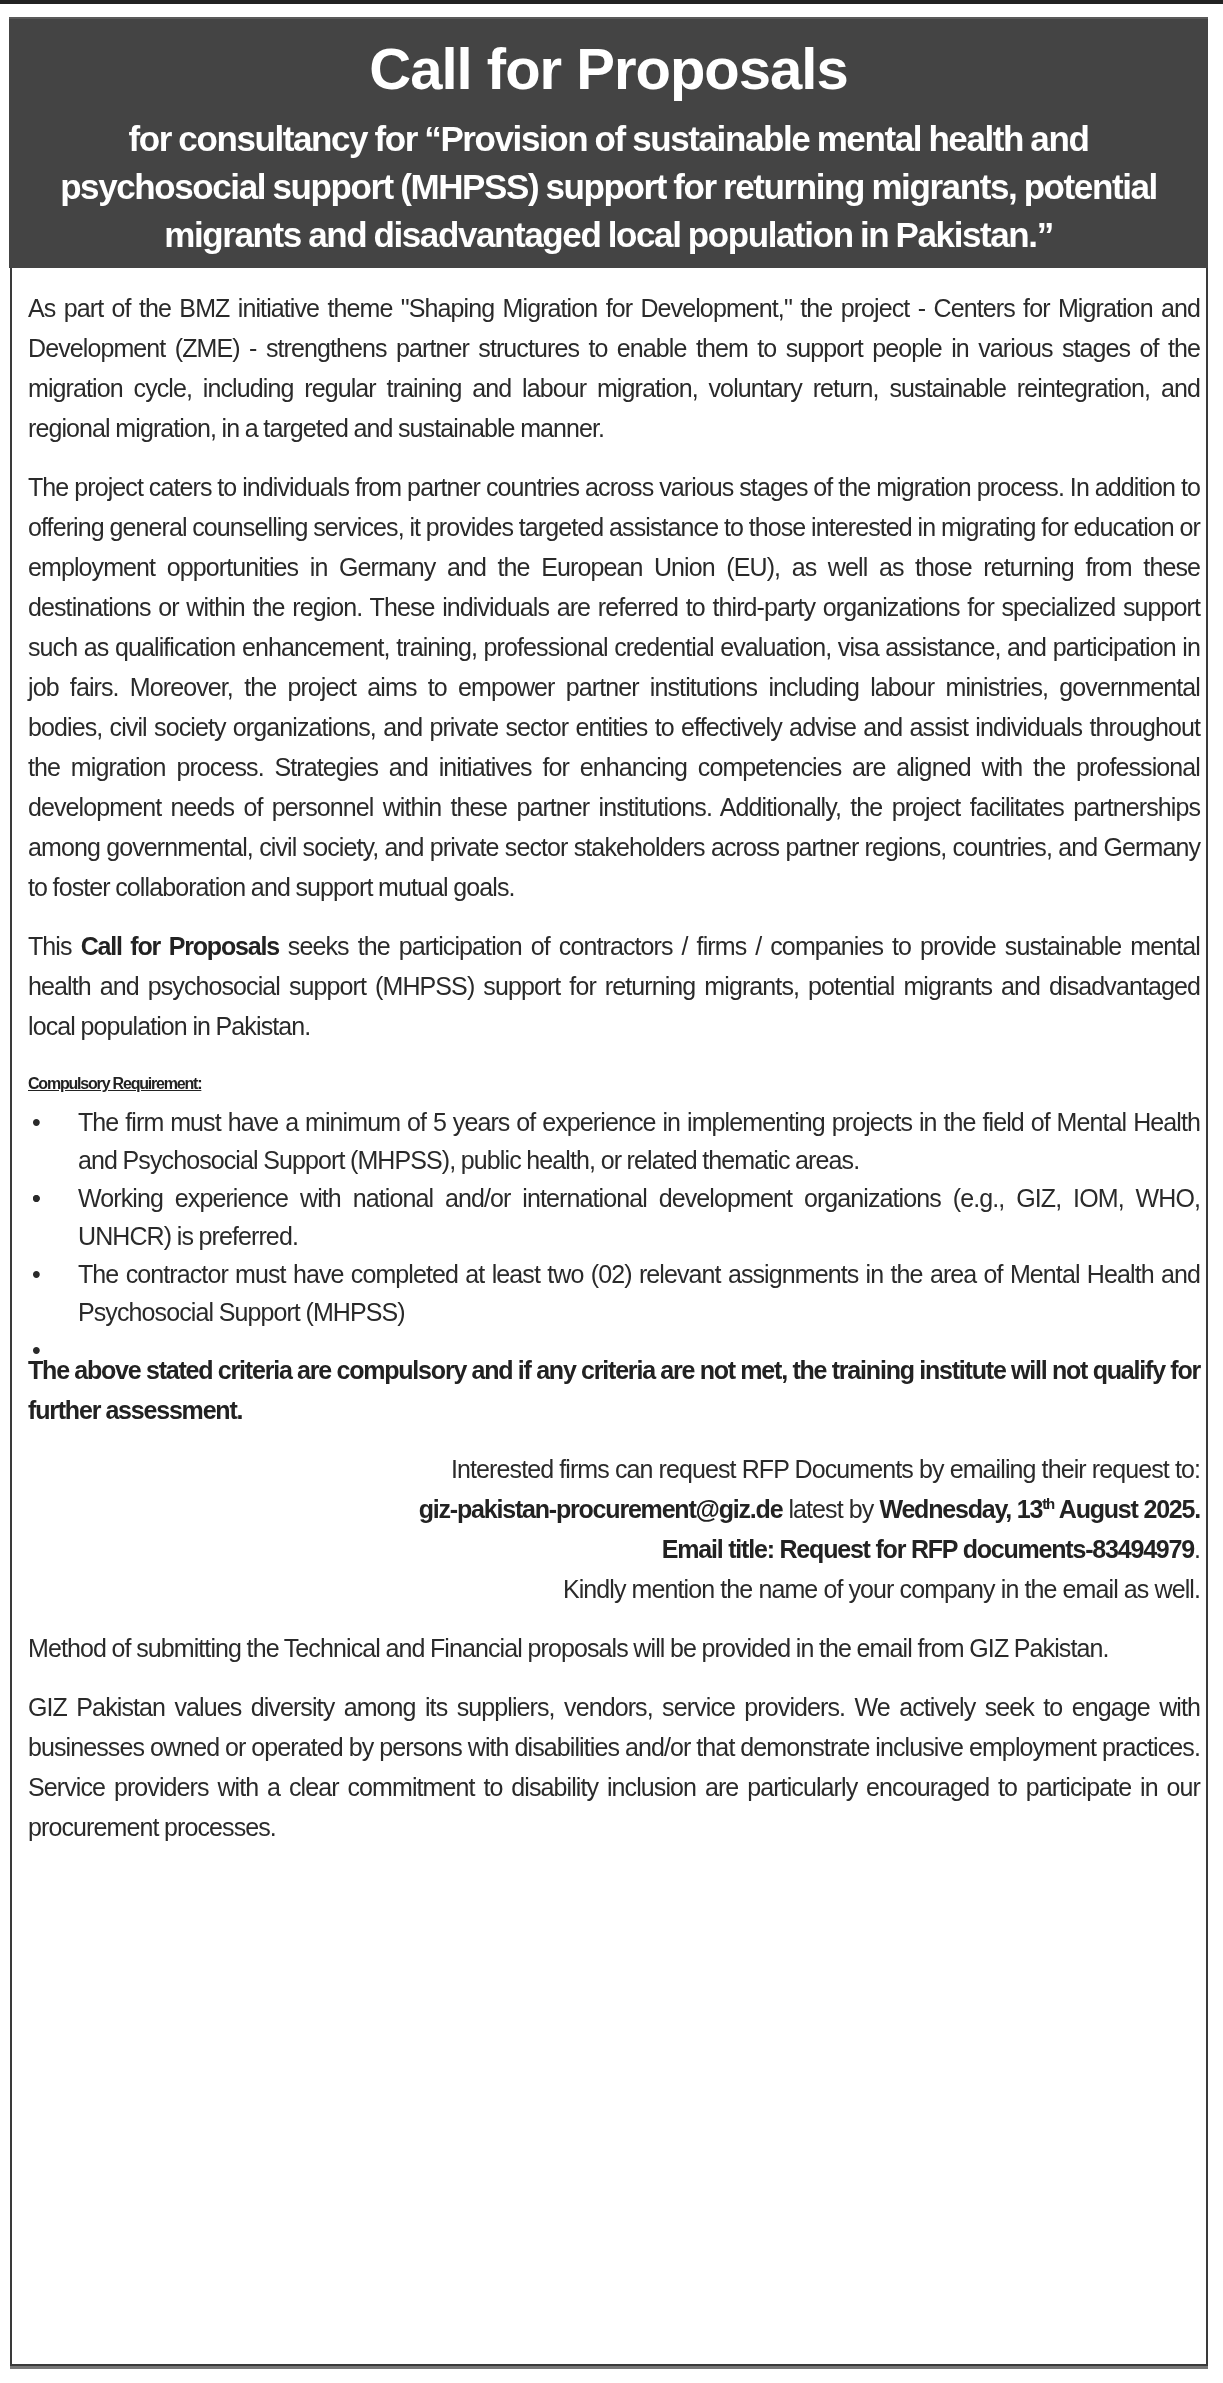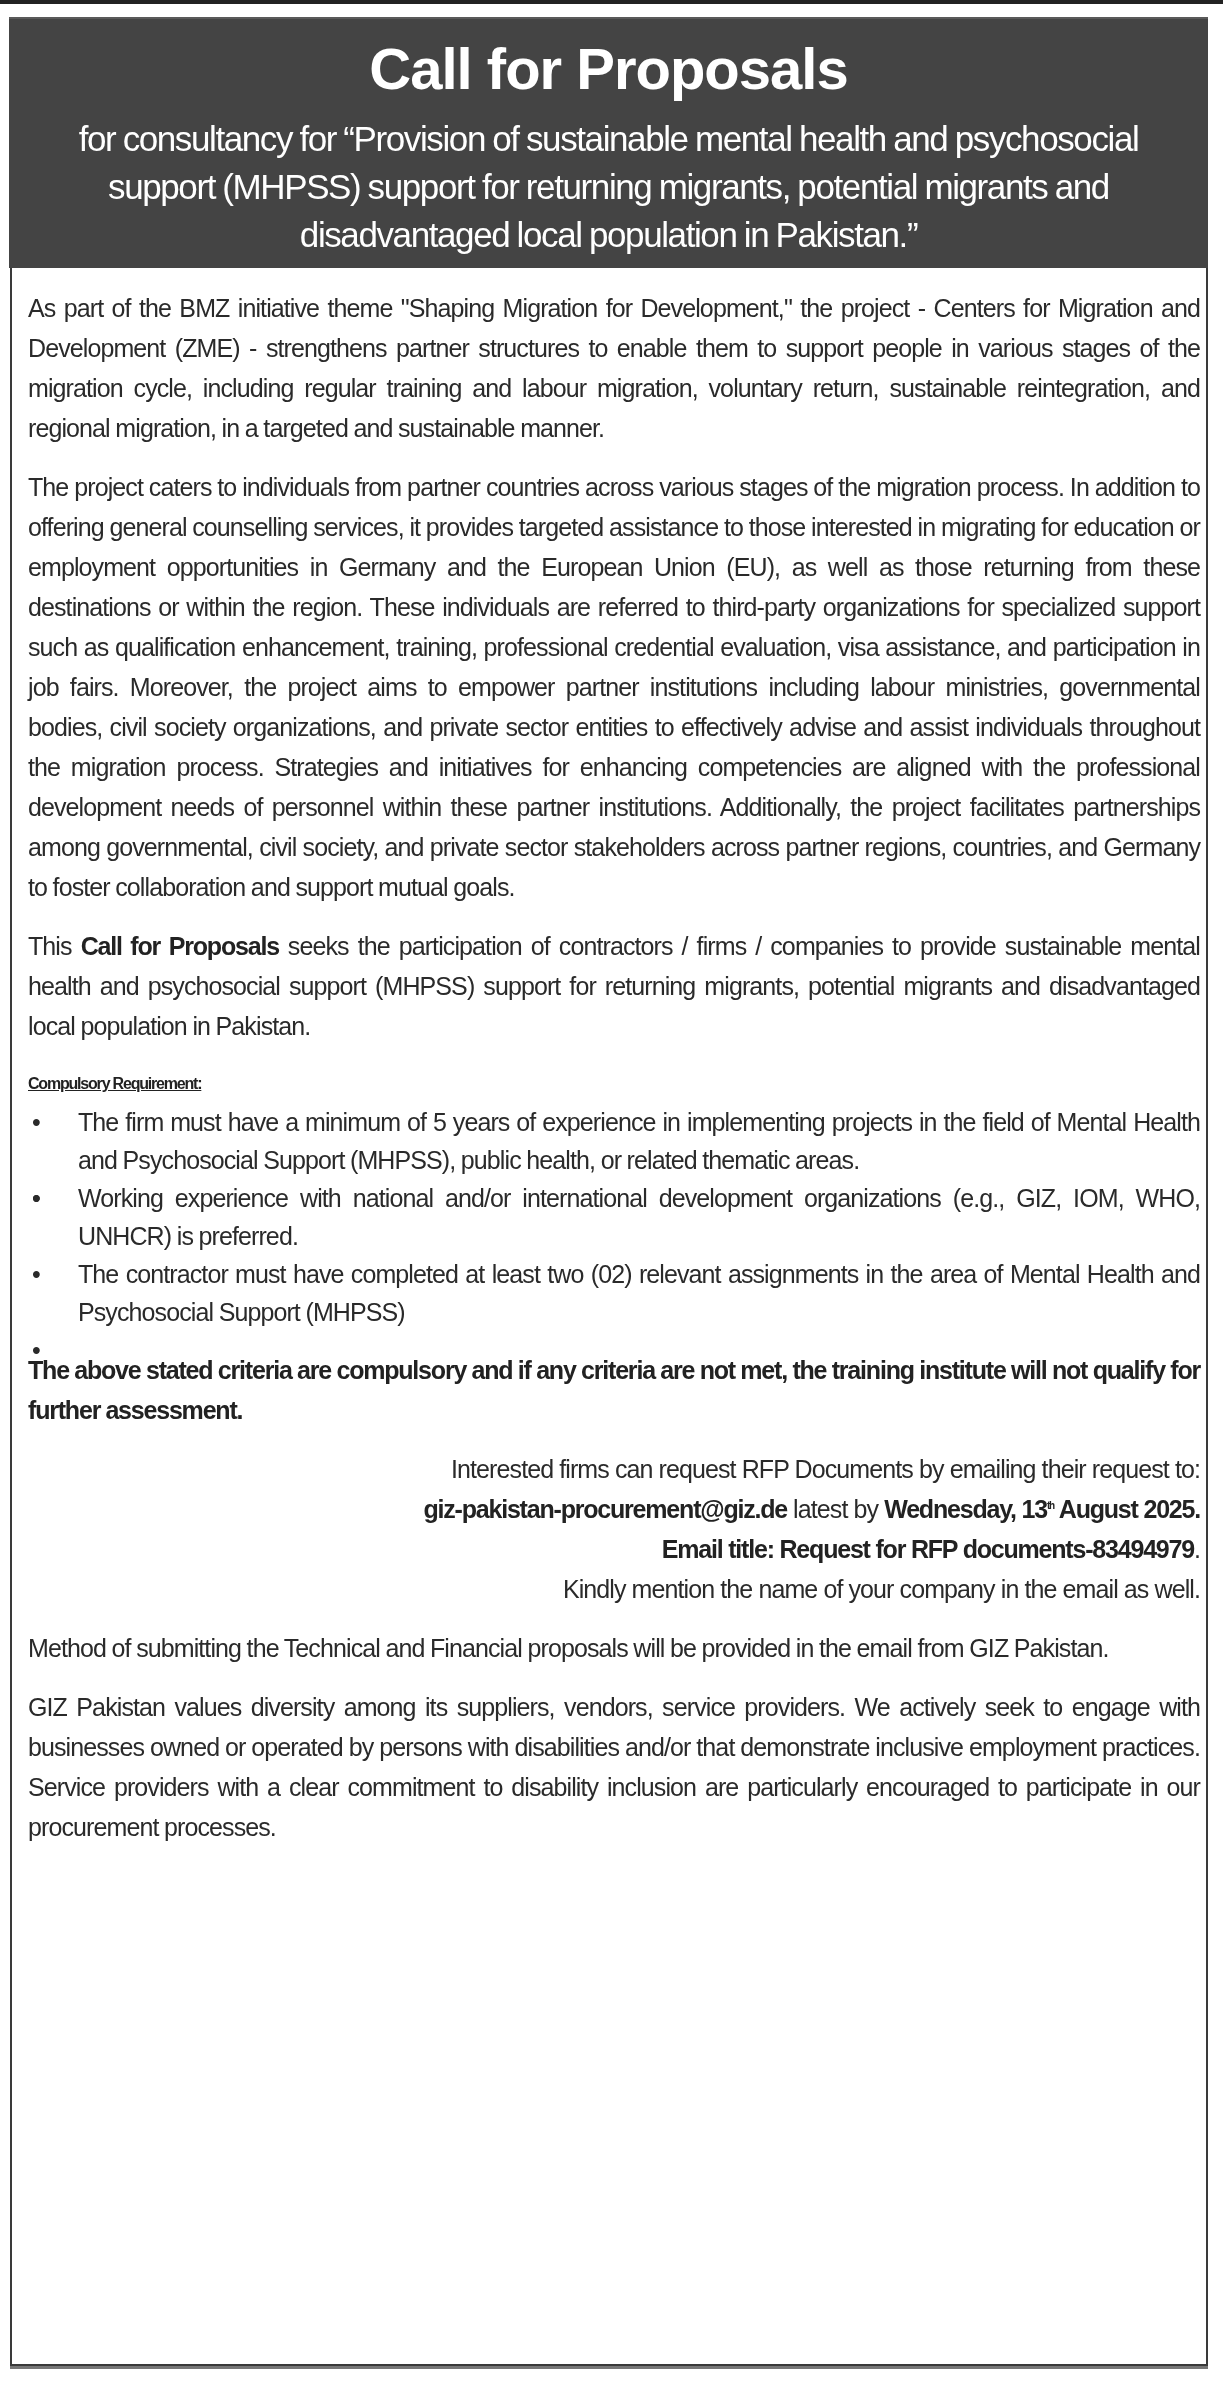--- a/index.html
+++ b/index.html
@@ -9,41 +9,41 @@
     position: absolute; left: 9px; top: 17px; width: 1199px; height: 251px;
     background: #444444; border-top: 2px solid #5a5a5a; box-sizing: border-box;
     color: #ffffff; text-align: center;
   }
   .title {
     font-family: "Liberation Sans Narrow", "Liberation Sans", sans-serif;
     font-weight: bold; font-size: 58px; line-height: 64px; margin-top: 18px;
     letter-spacing: -1px;
   }
   .subtitle {
-    font-weight: normal; font-size: 35px; line-height: 48px; margin: 14px 14px 2px 14px;
+    font-weight: bold; font-size: 35px; line-height: 48px; margin: 14px 14px 2px 14px;
     letter-spacing: -1.4px; word-spacing: -1px;
   }
   .body-box {
     position: absolute; left: 10px; top: 268px; width: 1198px; height: 2098px;
     border: 2px solid #3a3a3a; border-top: none; box-sizing: border-box;
     box-shadow: 0 3px 0 #777;
     padding: 20px 6px 0 16px;
   }
   p, .para {
     margin: 0 0 19px 0; font-size: 25px; line-height: 40px; text-align: justify;
     letter-spacing: -0.9px; word-spacing: -0.5px; color: #2a2a2a;
   }
   .bold { font-weight: bold; color: #222; letter-spacing: -1.2px; }
   .req-heading { font-weight: bold; text-decoration: underline; font-size: 16px; line-height: 38px; letter-spacing: -1.2px; margin: 0; }
   ul.bullets { list-style: none; margin: 0 0 19px 0; padding: 0; }
   ul.bullets li { position: relative; padding-left: 50px; font-size: 25px; line-height: 38px; text-align: justify; letter-spacing: -0.9px; word-spacing: -0.5px; color: #2a2a2a; }
   ul.bullets li .dot { position: absolute; left: 4px; top: 0; }
   .center-block { text-align: right; margin: 0 0 19px 0; }
   .center-block div { font-size: 25px; line-height: 40px; letter-spacing: -0.9px; color: #2a2a2a; }
-  sup { font-size: 10px; line-height: 0; }
+  sup { font-size: 15px; line-height: 0; }
 </style>
 </head>
 <body>
 
 <div class="top-rule"></div>
 
 <div class="header">
   <div class="title">Call for Proposals</div>
   <div class="subtitle">for consultancy for “Provision of sustainable mental health and psychosocial support (MHPSS) support for returning migrants, potential migrants and disadvantaged local population in Pakistan.”</div>
 </div>

